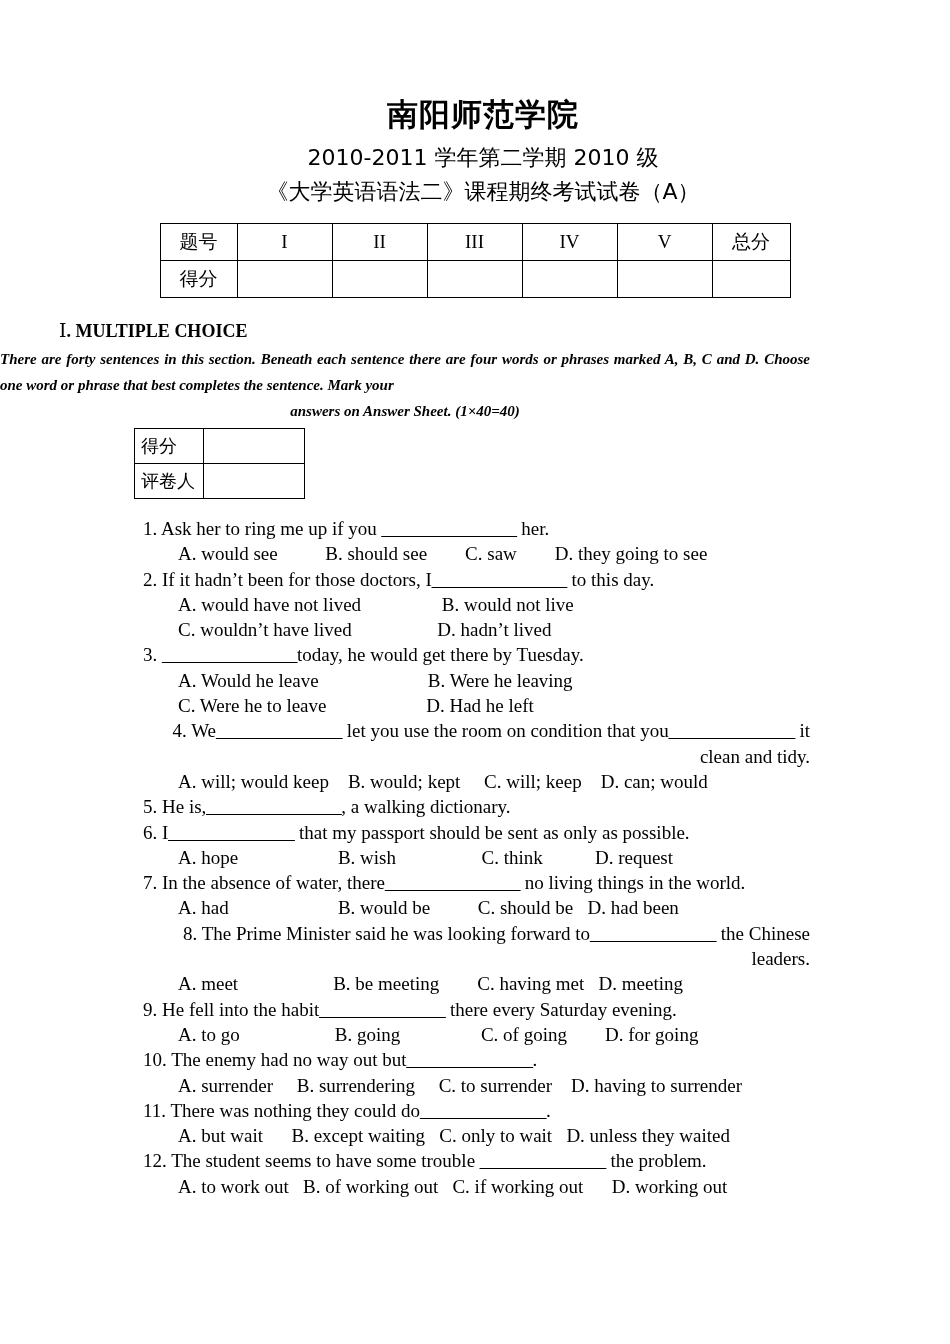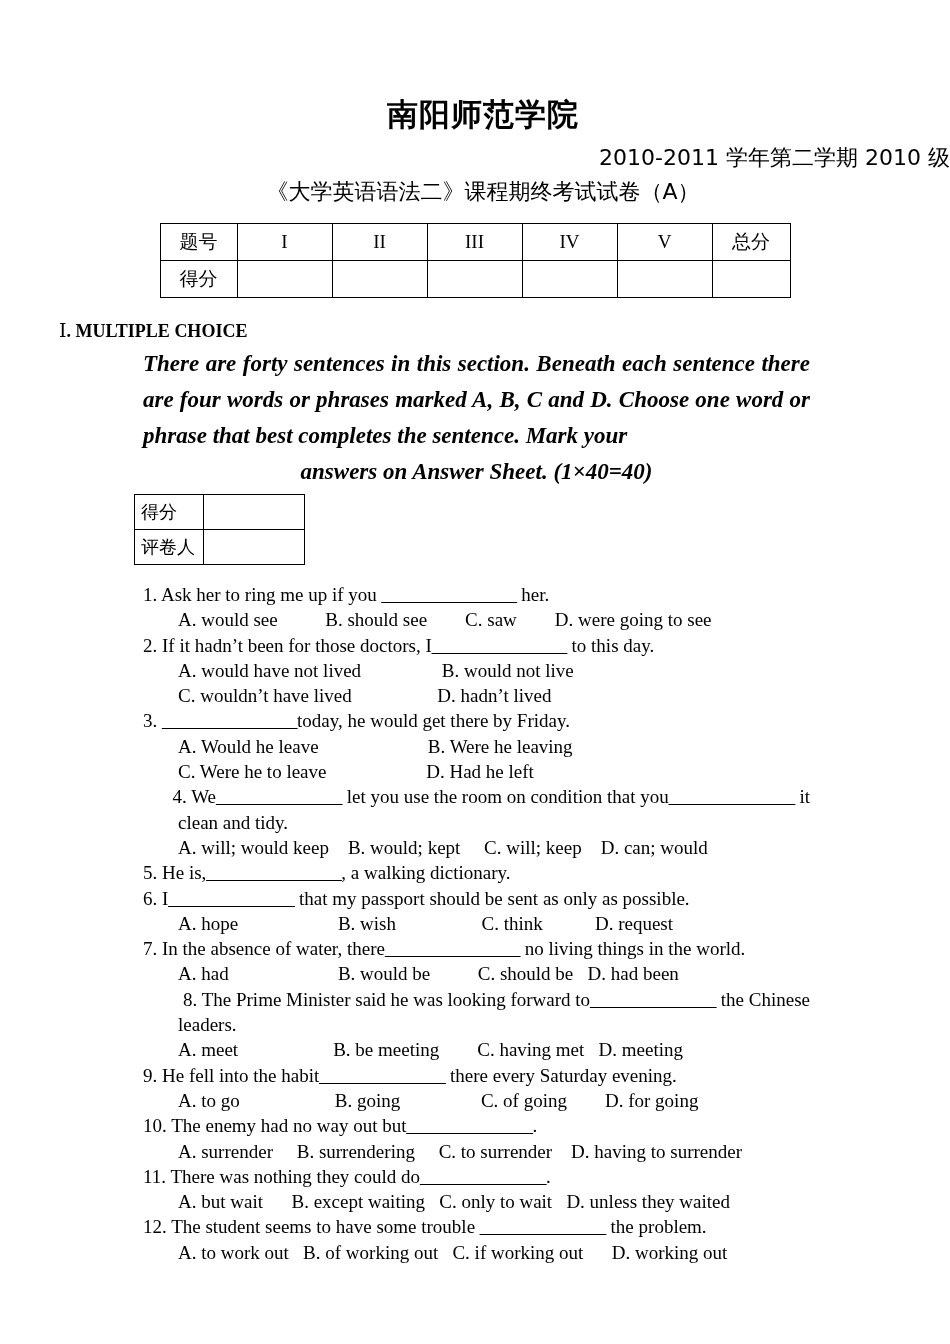--- a/index.html
+++ b/index.html
@@ -37,21 +37,21 @@
     line-height: 40px;
     margin: 0;
   }
   .exam-line {
     font-family: "DejaVu Sans", "Liberation Sans", sans-serif;
     font-size: 22px;
     font-weight: normal;
     line-height: 34px;
     margin: 0;
   }
-  .exam-line.first { margin-top: 7px; text-align: right; }
+  .exam-line.first { margin-top: 7px; }
   .exam-line.second { letter-spacing: 0px; }
 
   
   .score-table-wrap {
     margin-top: 14px;
     display: flex;
     justify-content: center;
   }
   table.score-table {
     border-collapse: collapse;
@@ -88,26 +88,25 @@
     font-weight: bold;
     line-height: 22px;
     font-family: "Liberation Serif", "DejaVu Serif", serif;
   }
   .section-head .roman {
     font-weight: normal;
     font-size: 19px;
   }
   .directions {
     margin-top: 4px;
-    padding-left: 143px;
     padding-right: 140px;
-    font-size: 23px;
+    font-size: 15px;
     font-weight: bold;
     font-style: italic;
-    line-height: 36px;
+    line-height: 26px;
     text-align: justify;
   }
   .directions .last-line {
     display: block;
     text-align: center;
     padding-right: 0;
   }
 
   
   .grader-row {
@@ -144,20 +143,21 @@
   }
   .q-stem {
     white-space: nowrap;
   }
   .q-stem.wrapped {
     white-space: normal;
     text-align: right;
   }
   .q-cont {
     padding-left: 35px;
+    text-align: right;
   }
   .q-opts {
     padding-left: 35px;
     white-space: pre;
   }
   .blank-u {
     text-decoration: underline;
     letter-spacing: -0.5px;
   }
 </style>
@@ -219,29 +219,29 @@
           <td class="gb-label">评卷人</td>
           <td class="gb-blank"></td>
         </tr>
       </tbody>
     </table>
   </div>
 
   <div class="questions" id="questions-container">
       <div>
         <div class="q-stem"><span>1. Ask her to ring me up if you </span><span class="blank-u">_______________</span><span> her.</span></div>
-        <div class="q-opts">A. would see          B. should see        C. saw        D. were going to see</div>
+        <div class="q-opts">A. would see          B. should see        C. saw        D. they going to see</div>
       </div>
       <div>
         <div class="q-stem"><span>2. If it hadn’t been for those doctors, I</span><span class="blank-u">_______________</span><span> to this day.</span></div>
         <div class="q-opts">A. would have not lived                 B. would not live</div>
         <div class="q-opts">C. wouldn’t have lived                  D. hadn’t lived</div>
       </div>
       <div>
-        <div class="q-stem"><span>3. </span><span class="blank-u">_______________</span><span>today, he would get there by Friday.</span></div>
+        <div class="q-stem"><span>3. </span><span class="blank-u">_______________</span><span>today, he would get there by Tuesday.</span></div>
         <div class="q-opts">A. Would he leave                       B. Were he leaving</div>
         <div class="q-opts">C. Were he to leave                     D. Had he left</div>
       </div>
       <div>
         <div class="q-stem wrapped"><span>4. We</span><span class="blank-u">______________</span><span> let you use the room on condition that you</span><span class="blank-u">______________</span><span> it</span></div>
         <div class="q-cont">clean and tidy.</div>
         <div class="q-opts">A. will; would keep    B. would; kept     C. will; keep    D. can; would</div>
       </div>
       <div>
         <div class="q-stem"><span>5. He is,</span><span class="blank-u">_______________</span><span>, a walking dictionary.</span></div>

